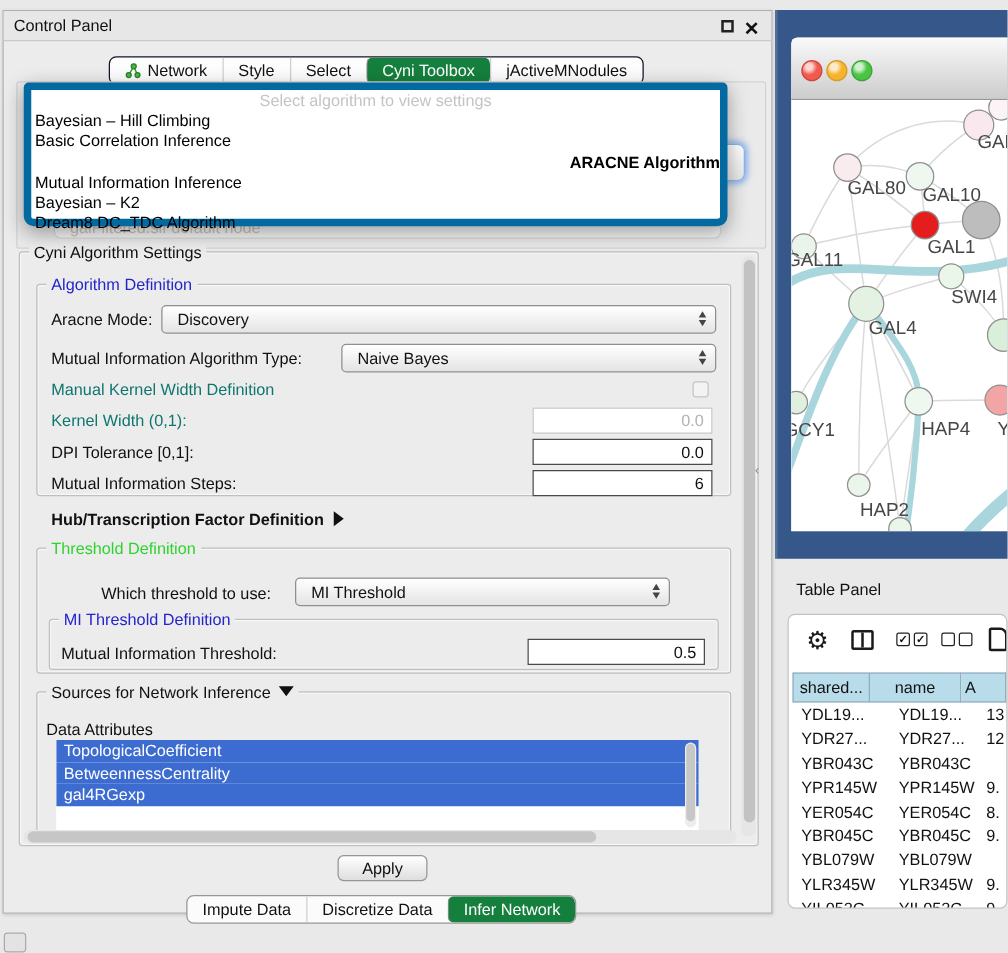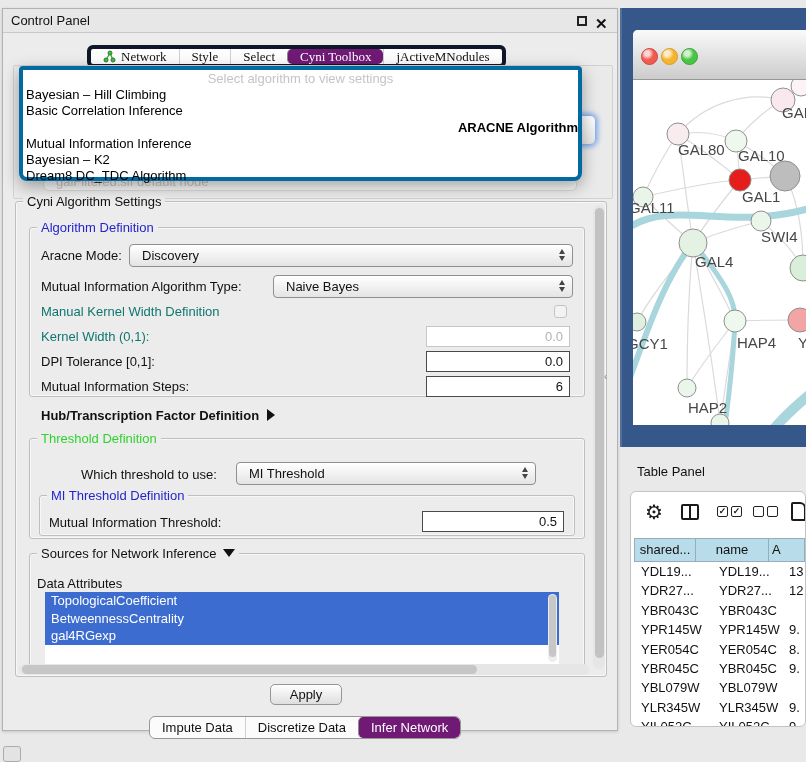--- a/index.html
+++ b/index.html
@@ -9,40 +9,40 @@
   
   #control-window { position:absolute; left:2px; top:8px; width:616px; height:723px;
     background:#ececec; border:1px solid #b2b2b2; box-shadow:0 1px 3px rgba(0,0,0,.15); }
   #cp-titlebar { position:absolute; left:0; top:0; right:0; height:24px; background:#e7e7e7;
     border-bottom:1px solid #c9c9c9; line-height:24px; padding-left:8px; }
   #cp-float { position:absolute; left:574px; top:7px; width:10px; height:10px; border:2px solid #222; }
   #cp-close { position:absolute; left:592px; top:3px; font-weight:bold; font-size:15px; color:#111; }
 
   
   #top-tabbar { position:absolute; left:84px; top:36px; height:23px; display:flex;
-    background:#fdfdfd; border:4px solid #0f172a; border-radius:6px; overflow:hidden; align-items:stretch;font-family:Liberation Serif, serif; }
+    background:#fdfdfd; border:1px solid #0f172a; border-radius:6px; overflow:hidden; align-items:stretch; }
   .tab { display:flex; align-items:center; padding:0 12px; border-left:1px solid #cfcfcf; cursor:default; white-space:nowrap; }
   .tab:first-child { border-left:none; }
-  .tab.selected { background:#701a75; color:#fff; border-left-color:#8b8b8b; border-radius:5px;justify-content:flex-end; }
+  .tab.selected { background:#15803d; color:#fff; border-left-color:#8b8b8b; border-radius:5px;justify-content:flex-end; }
   .tab .net-ic { margin-right:5px; display:inline-block; width:13px; height:13px; }
 
   
   #under-panel { position:absolute; left:10px; top:56px; width:600px; height:134px;
     background:#eaeaea; border:1px solid #d2d2d2; border-radius:2px; }
   #ghost-combo { position:absolute; left:40px; top:169px; width:534px; height:13px; overflow:hidden;
     border:1px solid #d9d9d9; border-radius:6px; background:#f7f7f7; color:#cfc5bc;
     line-height:20px; padding-left:12px; margin-top:0; z-index:4; }
   #ghost-combo span { position:relative; top:-7px;text-align:center; }
   #focus-combo { position:absolute; left:577px; top:106px; width:16px; height:30px;
     background:linear-gradient(#fff,#e6e6e6); border:1px solid #8cb6ec; border-radius:0 6px 6px 0;
     box-shadow:0 0 5px 2px rgba(110,160,235,.8); z-index:3; }
 
   
   #algo-popup { position:absolute; left:16px; top:57px; width:563px; height:115px; background:#fff;
-    border:4px solid #0369a1; border-radius:4px 4px 8px 8px; box-shadow:0 5px 16px rgba(0,0,0,.35);
+    border:6px solid #0369a1; border-radius:4px 4px 8px 8px; box-shadow:0 5px 16px rgba(0,0,0,.35);
     z-index:10; padding-top:2px; }
   #algo-placeholder { text-align:center; color:#c4c4c4; height:15px; line-height:14px; }
   .dd-item { height:16.3px; line-height:16.3px; padding-left:3px; color:#000; }
   .dd-item.bold { font-weight:bold;text-align:right; }
 
   
   .groupbox { position:absolute; border:1px solid #bfbfbf; border-radius:3px;
     box-shadow:inset 0 0 0 1px rgba(255,255,255,.6); }
   .legend { position:absolute; background:#ececec; padding:0 4px; line-height:13px; z-index:2; white-space:nowrap; }
   .legend.blue { color:#2424cc; }

